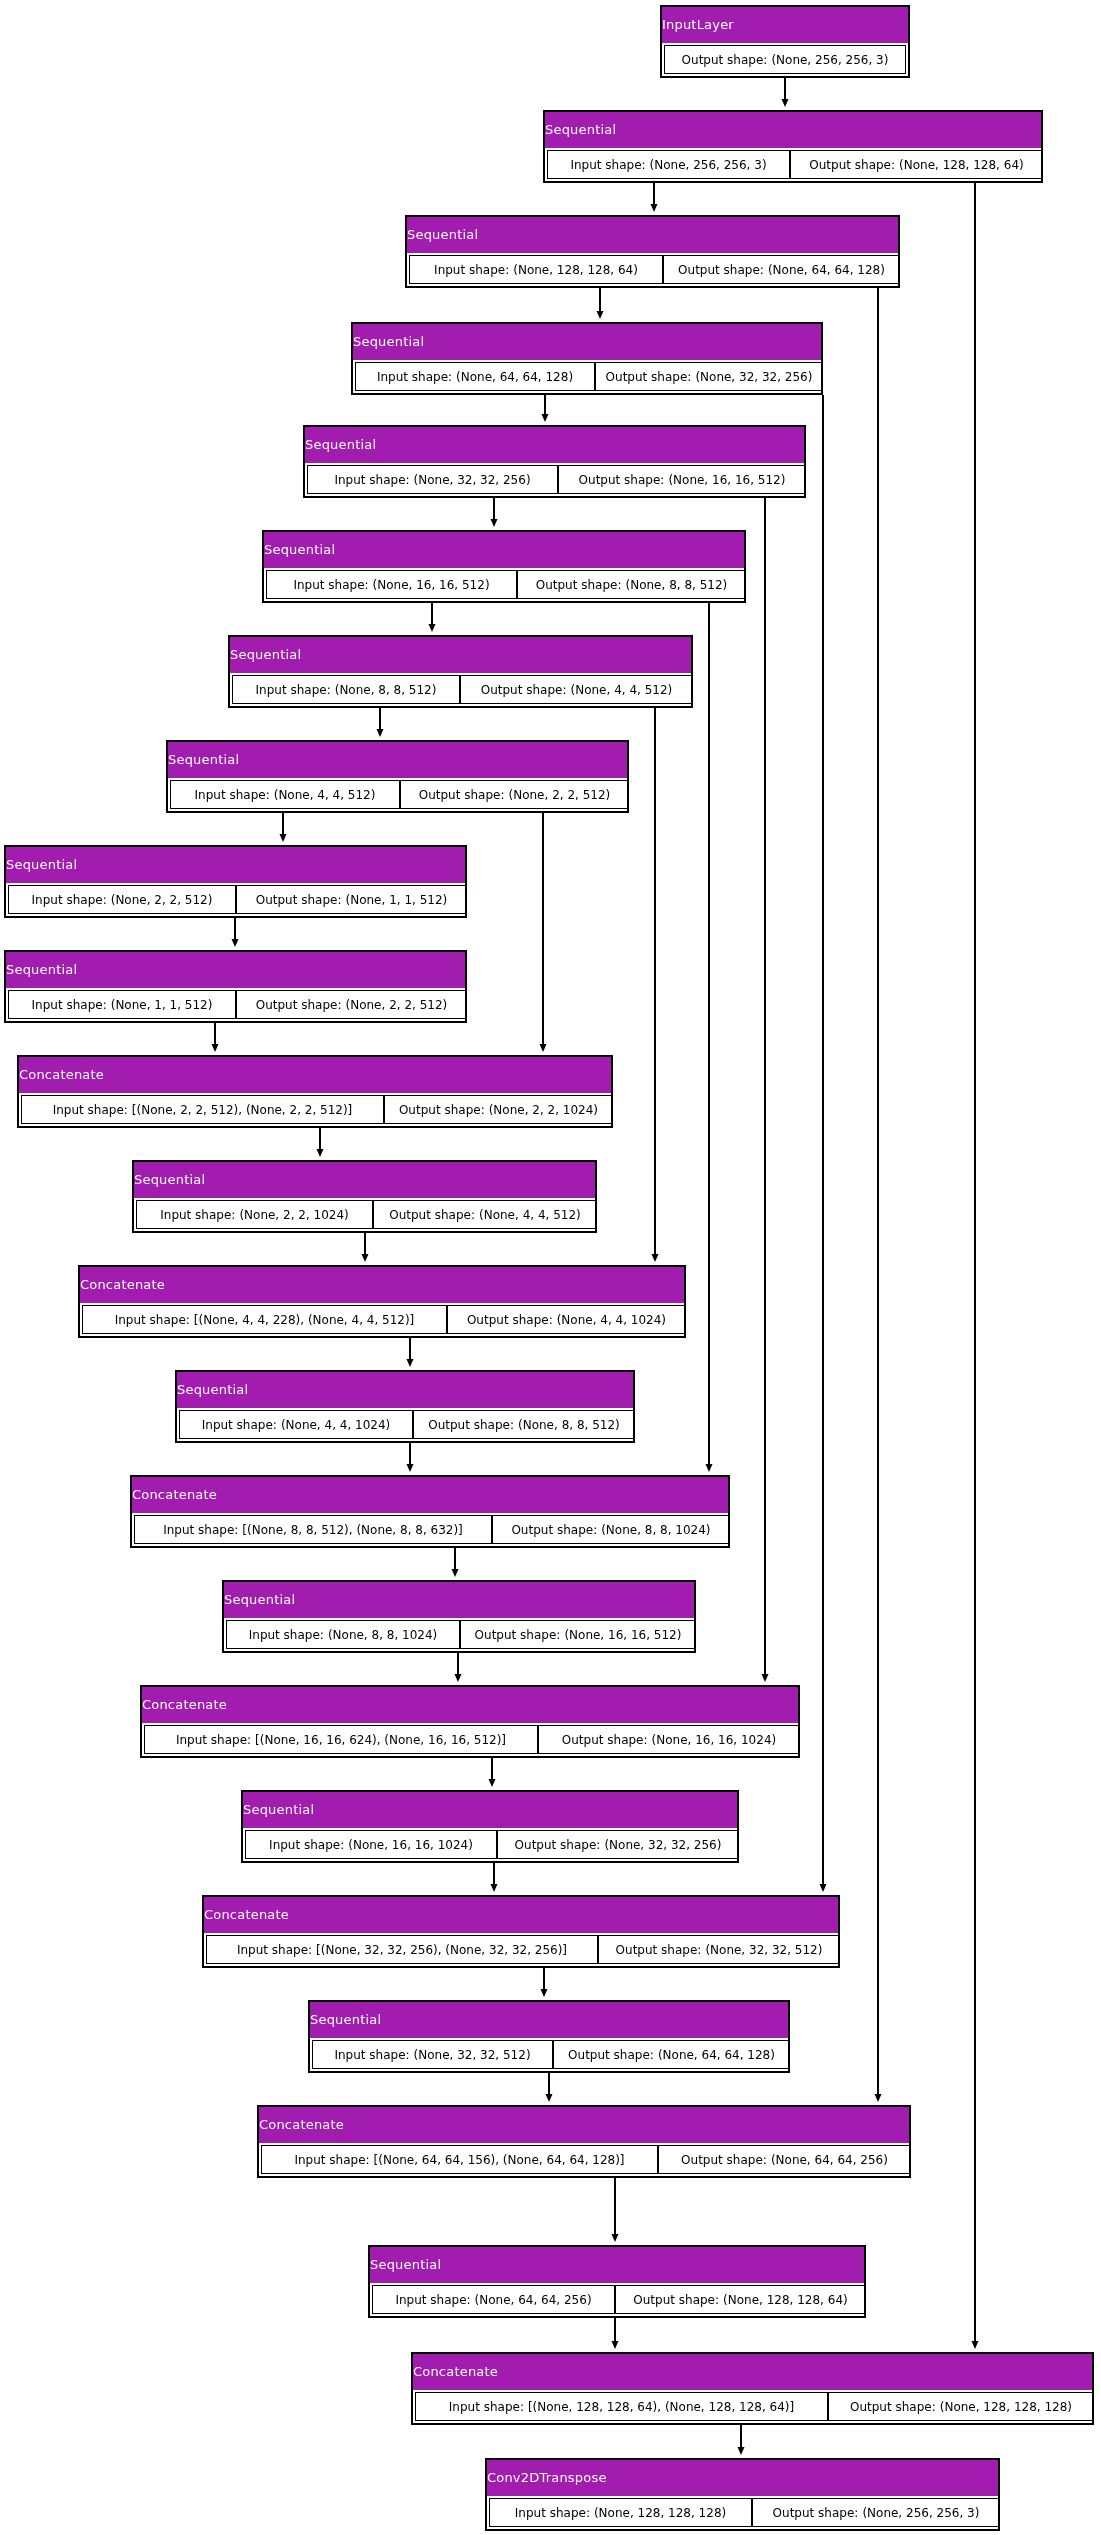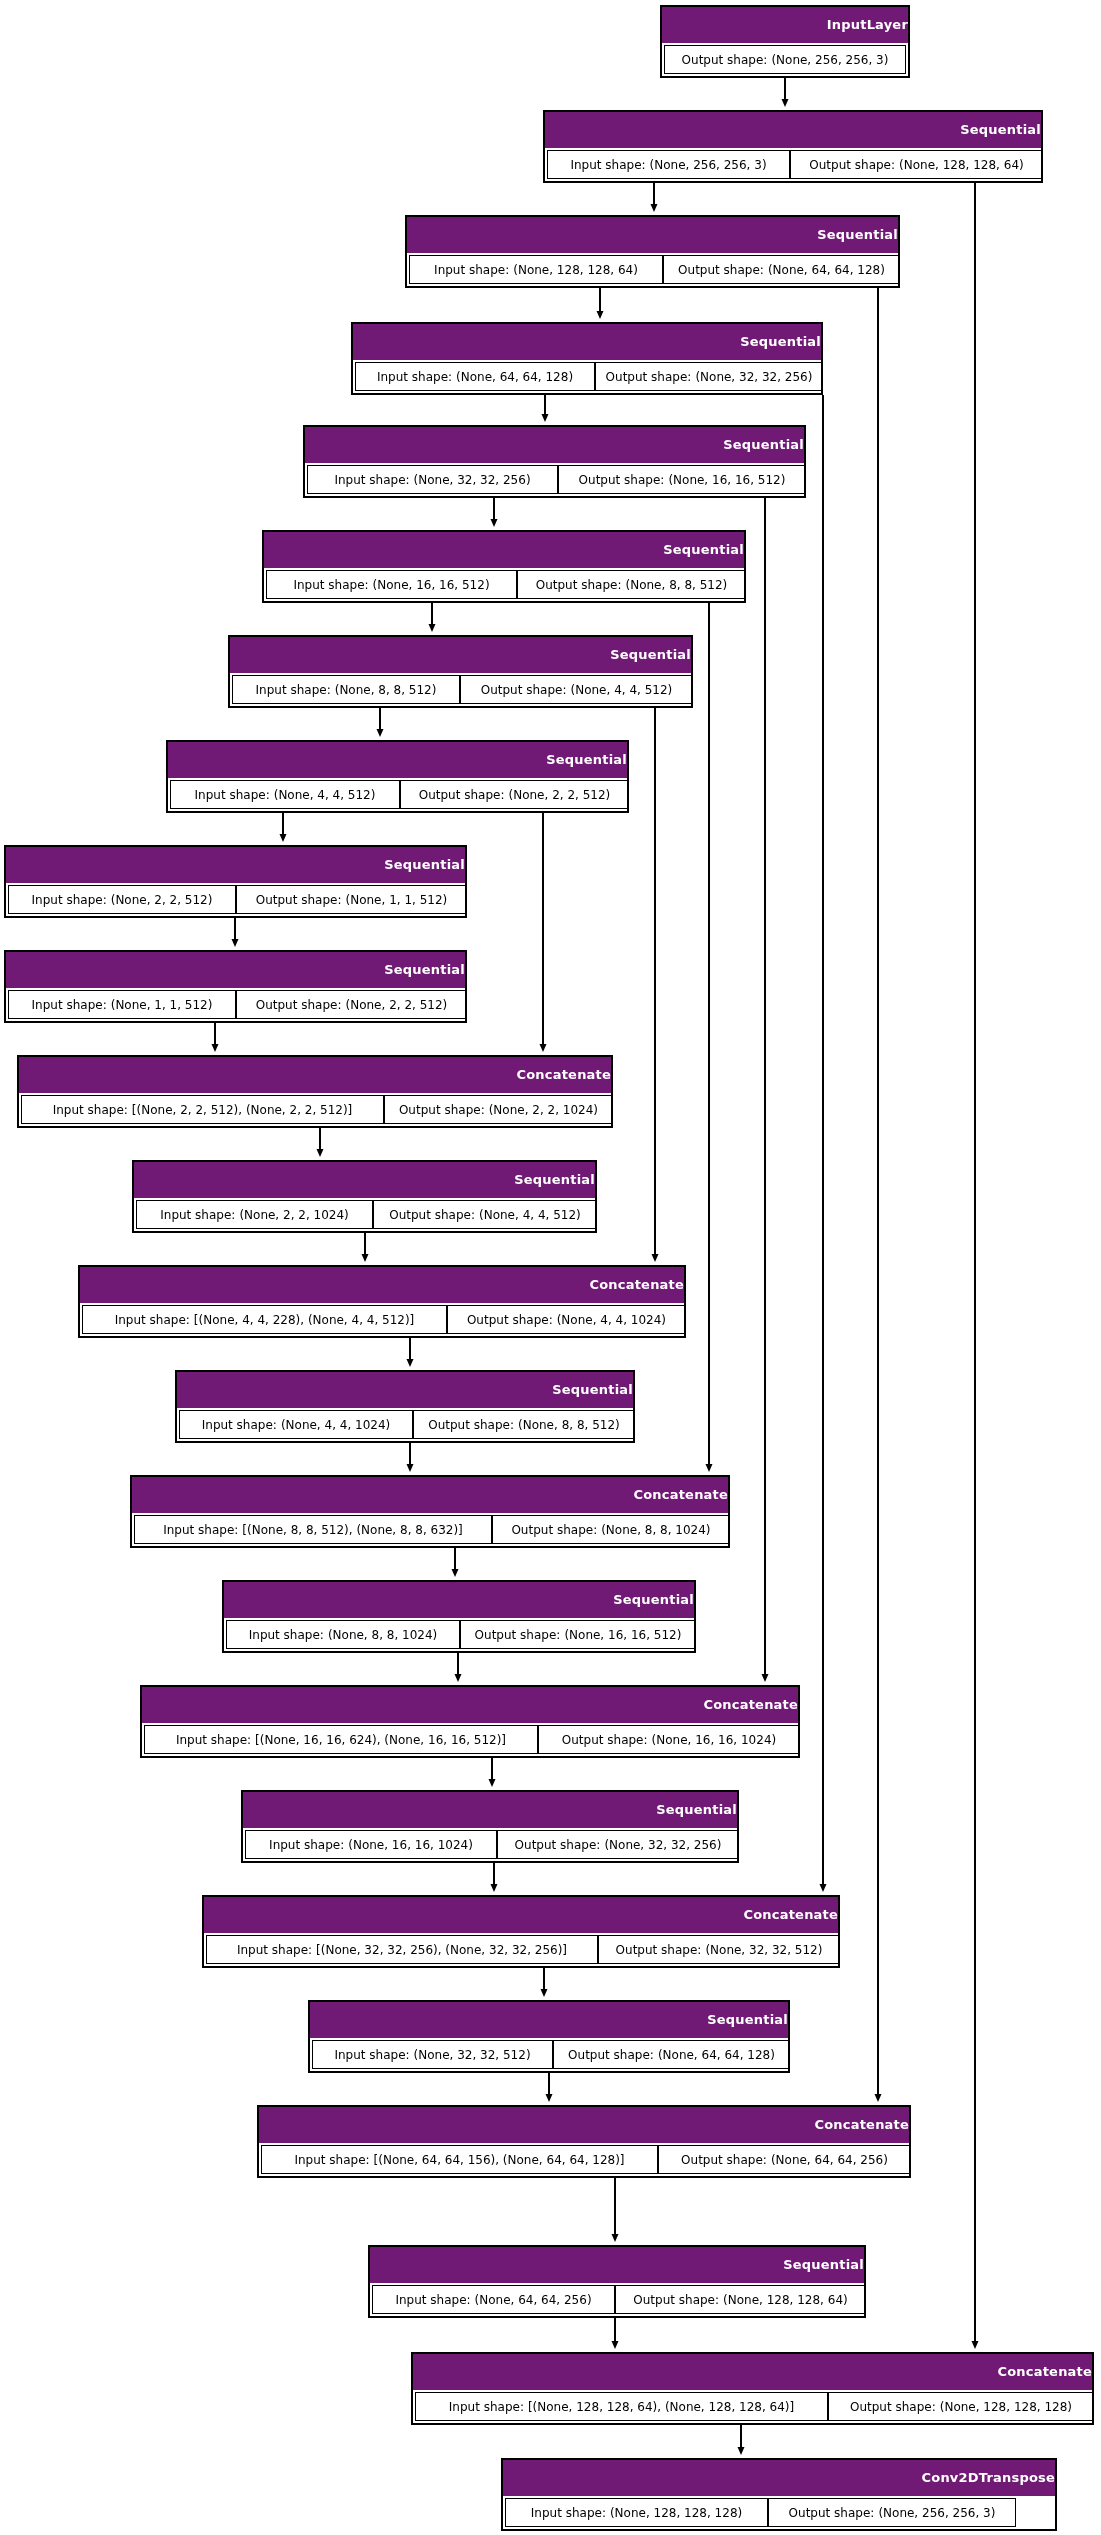--- a/index.html
+++ b/index.html
@@ -30,25 +30,25 @@
   .node {
     position: absolute;
     box-sizing: border-box;
     border: 2px solid #000000;
     background: #ffffff;
     display: flex;
     flex-direction: column;
     overflow: hidden;
   }
   .node-title {
-    background: #701a75;
+    background: #a21caf;
     color: #ffffff;
-    font-weight: bold;
+    font-weight: normal;
     font-size: 13px;
-    text-align: right;
+    text-align: left;
     line-height: 36px;
     height: 36px;
     letter-spacing: 0.2px;
   }
   .node-body {
     display: flex;
     flex: 1 1 auto;
     background: #ffffff;
     padding: 2px;
     box-sizing: border-box;
@@ -413,21 +413,21 @@
           <div class="cell" style="width: 413px;">
             <span class="lbl">Input shape:</span>
             <span class="val">[(None, 128, 128, 64), (None, 128, 128, 64)]</span>
           </div>
           <div class="cell" style="width: 266px;">
             <span class="lbl">Output shape:</span>
             <span class="val">(None, 128, 128, 128)</span>
           </div>
         </div>
       </div>
-      <div class="node" style="left: 485px; top: 2458px; width: 556px; height: 73px; margin-left: 16px;">
+      <div class="node" style="left: 485px; top: 2458px; width: 515px; height: 73px;">
         <div class="node-title">Conv2DTranspose</div>
         <div class="node-body">
           <div class="cell" style="width: 263px;">
             <span class="lbl">Input shape:</span>
             <span class="val">(None, 128, 128, 128)</span>
           </div>
           <div class="cell" style="width: 248px;">
             <span class="lbl">Output shape:</span>
             <span class="val">(None, 256, 256, 3)</span>
           </div>

